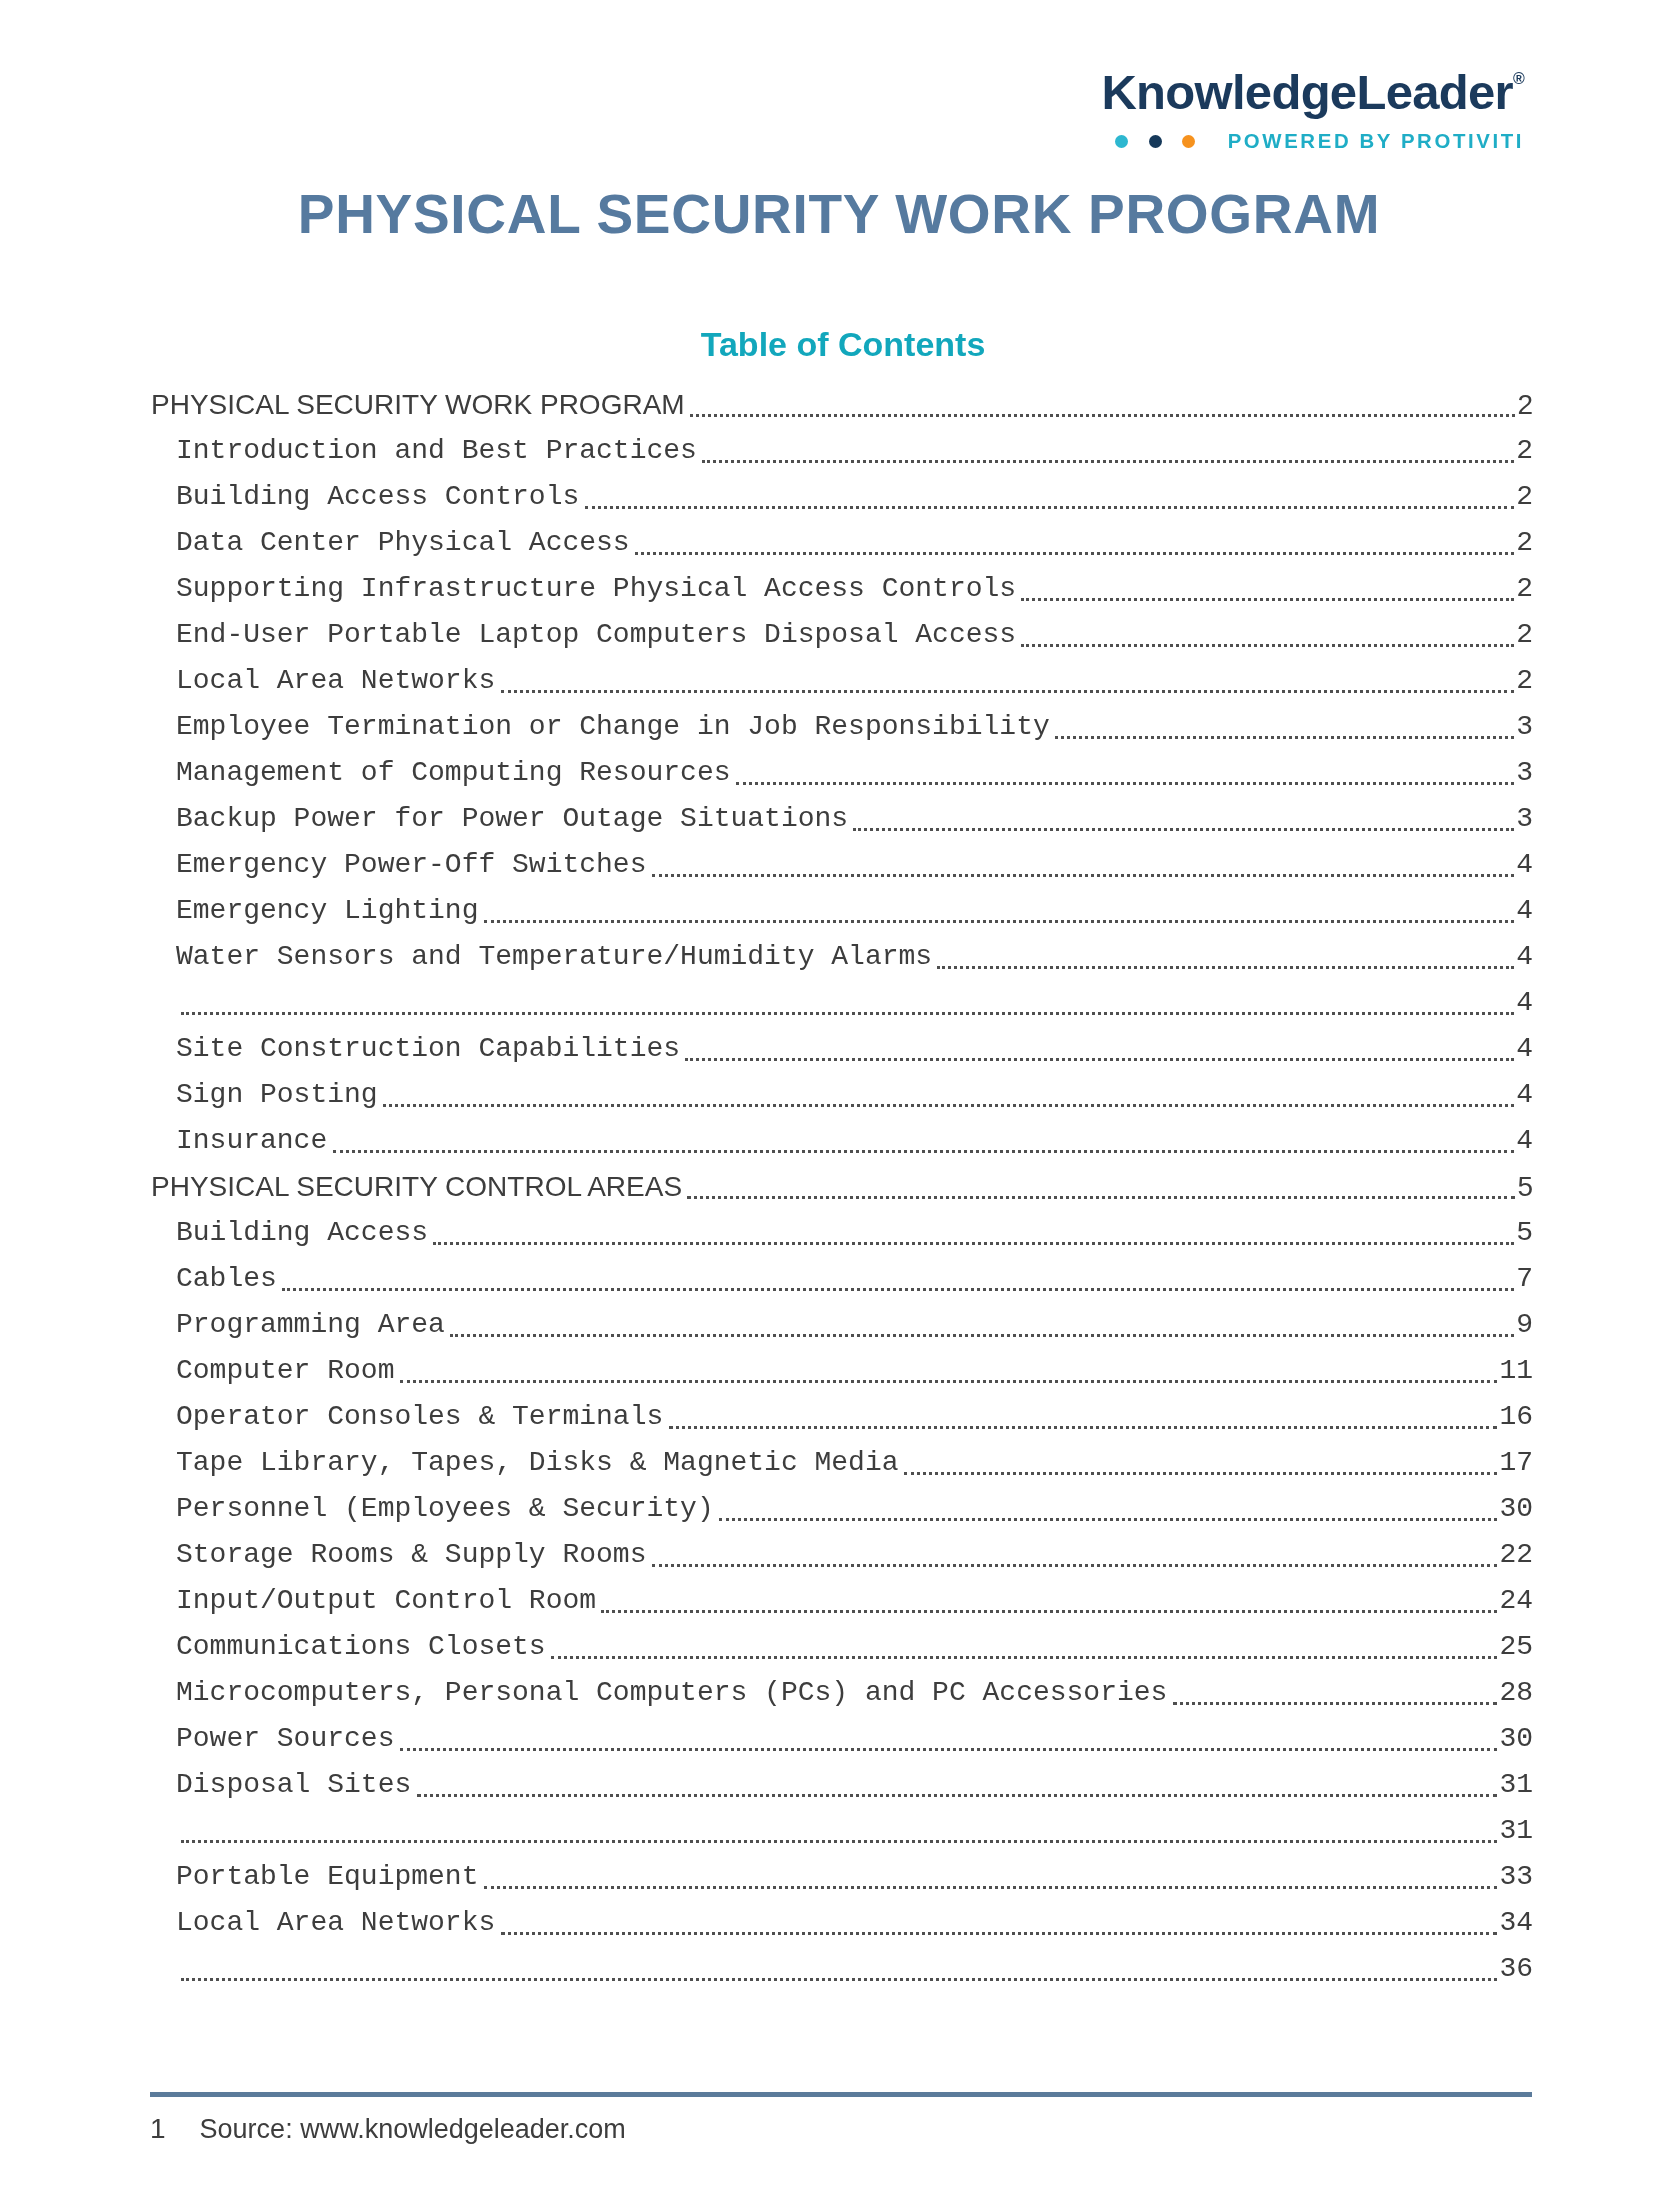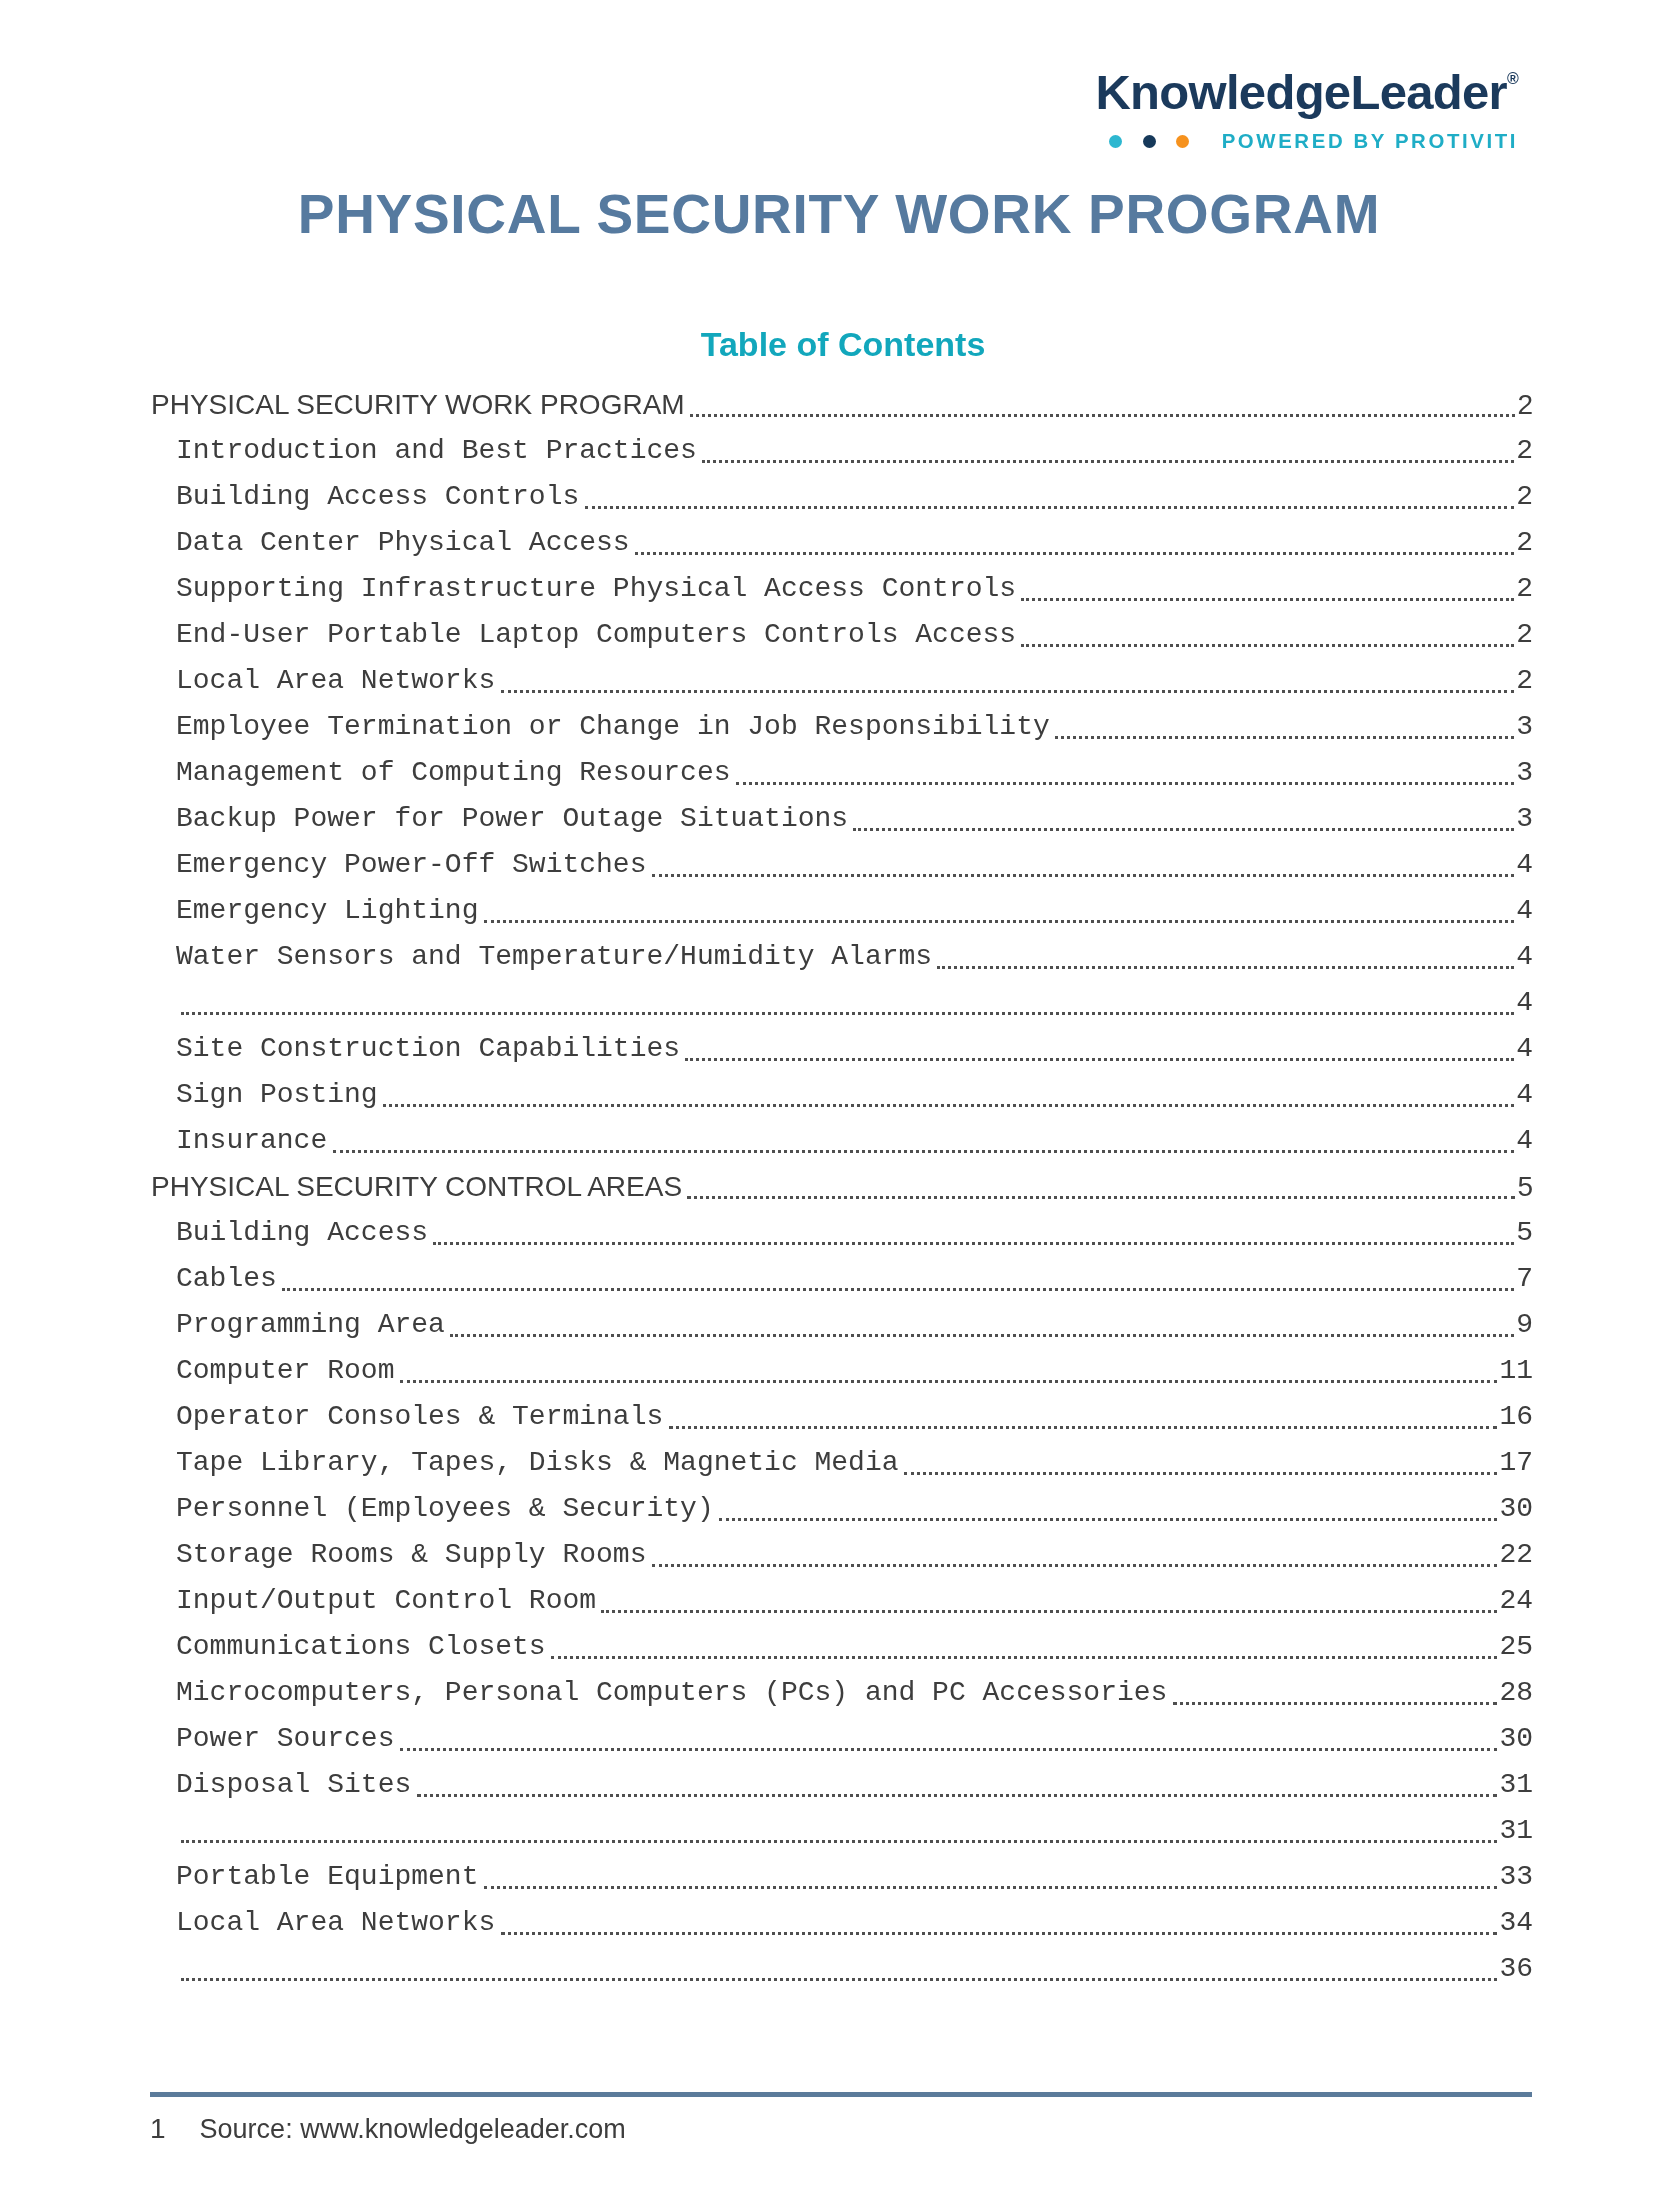--- a/index.html
+++ b/index.html
@@ -17,21 +17,21 @@
   .page{
     position:relative;
     width:1678px;
     height:2194px;
     background:#ffffff;
     font-family:"Liberation Sans", sans-serif;
     overflow:hidden;
   }
 
   
-  .logo-block{position:absolute;top:68px;right:160px;text-align:right;}
+  .logo-block{position:absolute;top:68px;right:154px;text-align:right;}
   .brand{font-size:49px;font-weight:bold;color:var(--brand-navy);line-height:1;letter-spacing:-0.7px;white-space:nowrap;}
   .brand .reg{font-size:16px;vertical-align:top;position:relative;top:2.6px;font-weight:bold;}
   .tagline-row{display:flex;align-items:center;justify-content:flex-end;margin-top:13px;gap:14px;}
   .dot{width:13px;height:13px;border-radius:50%;margin-left:6.6px;flex:0 0 auto;}
   .dot-cyan{background:var(--dot-cyan);}
   .dot-navy{background:var(--dot-navy);}
   .dot-orange{background:var(--dot-orange);}
   .tagline-text{margin-left:18.4px;font-size:20.4px;font-weight:bold;letter-spacing:2.6px;color:var(--tagline-cyan);white-space:nowrap;}
 
   
@@ -104,21 +104,21 @@
         <span class="toc-label">Data Center Physical Access</span>
         <span class="toc-leader"></span>
         <span class="toc-page">2</span>
       </div>
       <div class="toc-row indent">
         <span class="toc-label">Supporting Infrastructure Physical Access Controls</span>
         <span class="toc-leader"></span>
         <span class="toc-page">2</span>
       </div>
       <div class="toc-row indent">
-        <span class="toc-label">End-User Portable Laptop Computers Controls Access</span>
+        <span class="toc-label">End-User Portable Laptop Computers Disposal Access</span>
         <span class="toc-leader"></span>
         <span class="toc-page">2</span>
       </div>
       <div class="toc-row indent">
         <span class="toc-label">Local Area Networks</span>
         <span class="toc-leader"></span>
         <span class="toc-page">2</span>
       </div>
       <div class="toc-row indent">
         <span class="toc-label">Employee Termination or Change in Job Responsibility</span>

